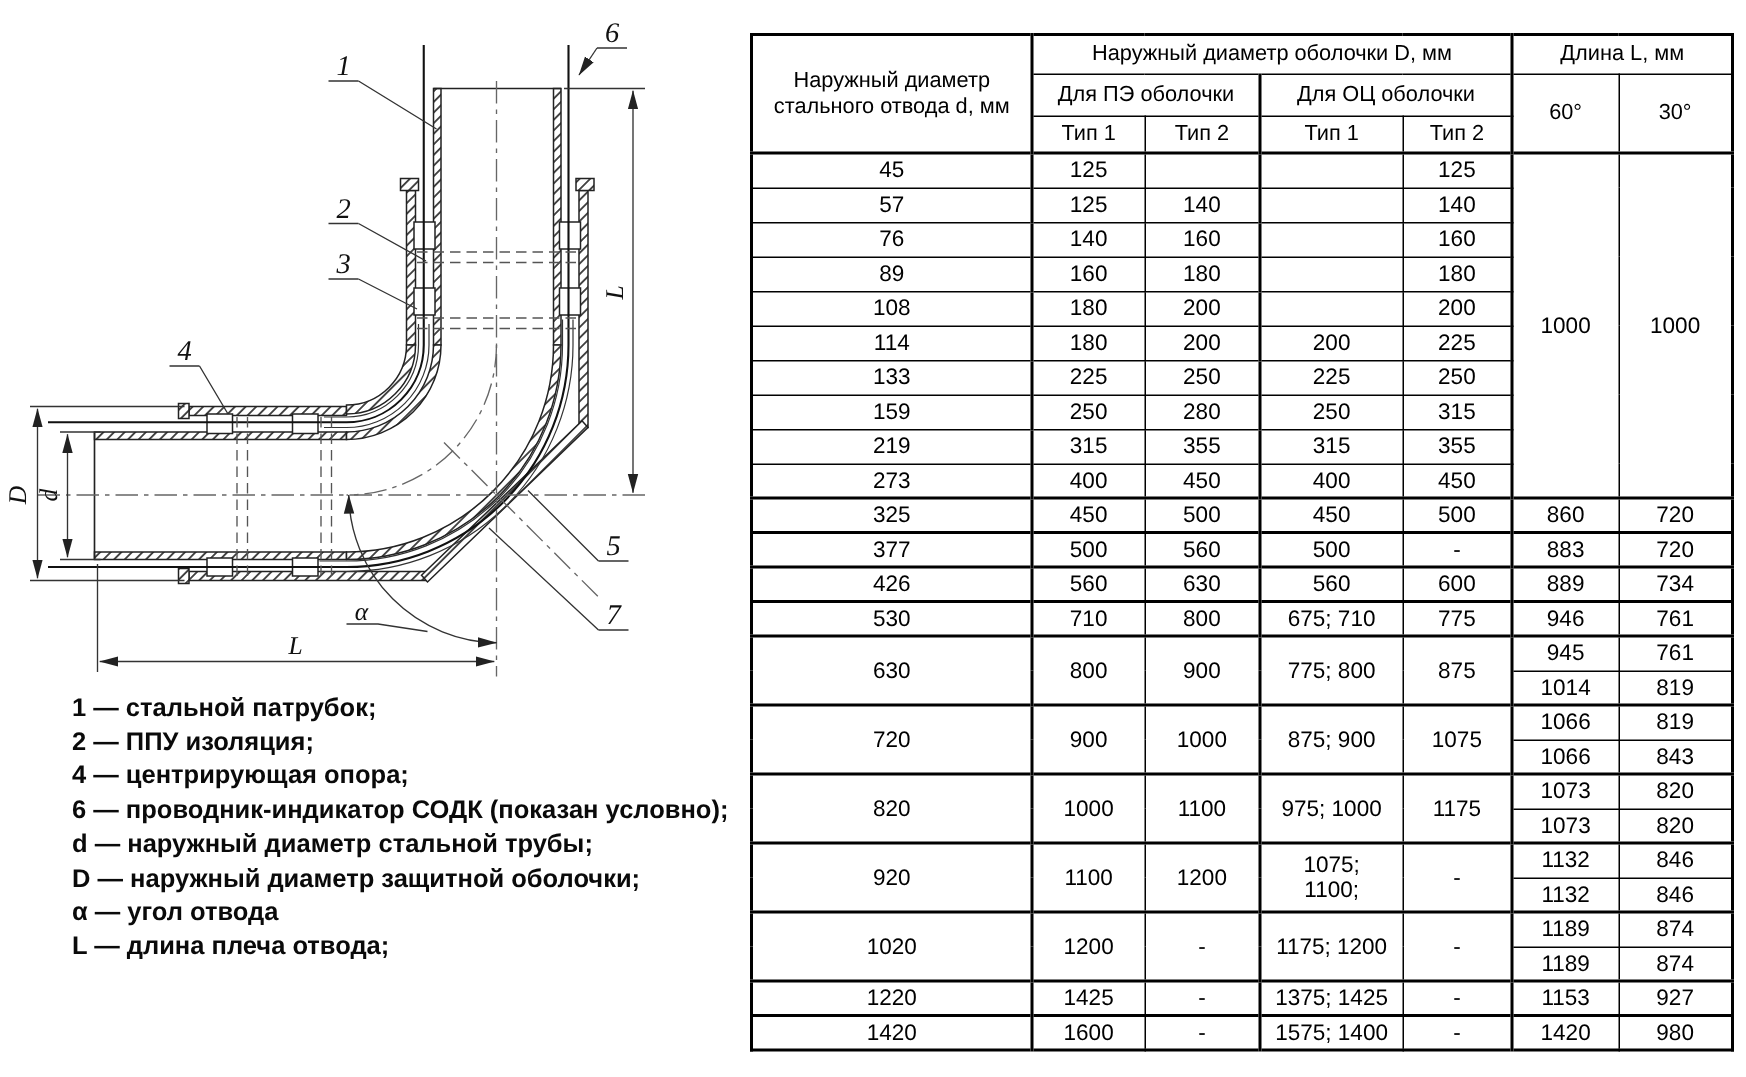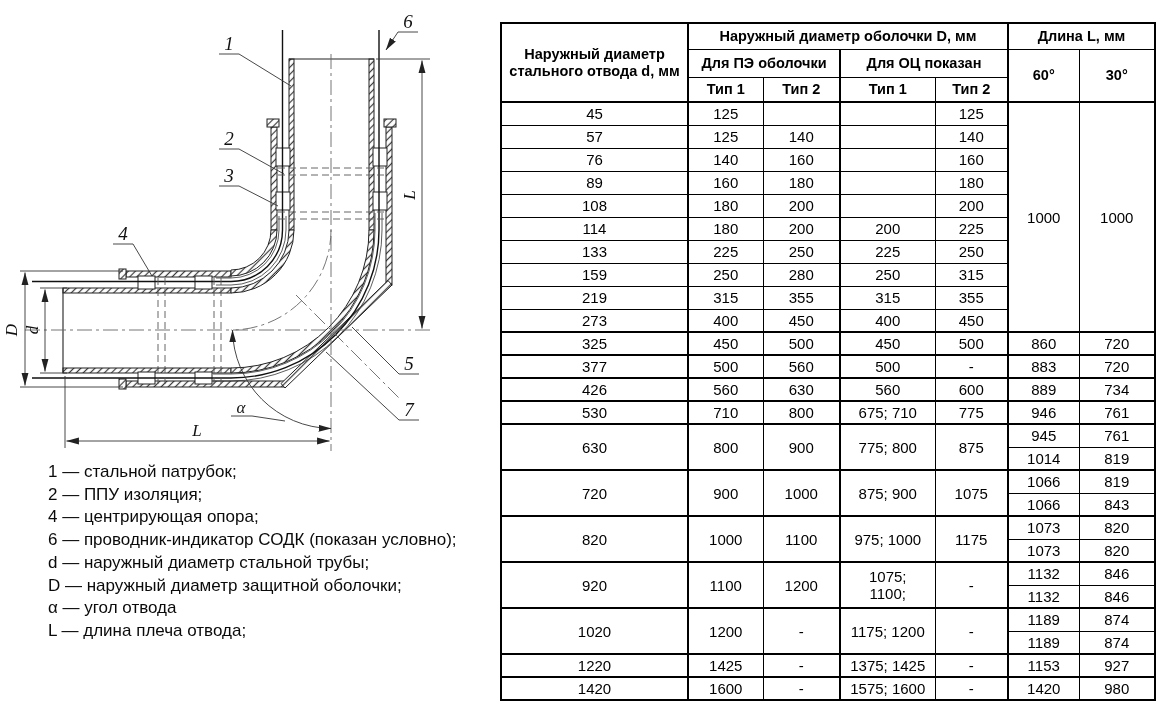--- a/index.html
+++ b/index.html
@@ -11,27 +11,27 @@
   .ln{stroke:#222;stroke-width:1.1;fill:none;}
   .thin{stroke:#333;stroke-width:0.8;fill:none;}
   .wire{stroke:#111;stroke-width:1.4;fill:none;}
   .supp{fill:#fff;stroke:#222;stroke-width:1;}
   .hid{stroke:#555;stroke-width:0.9;fill:none;stroke-dasharray:7 4;}
   .cl{stroke:#666;stroke-width:0.9;fill:none;stroke-dasharray:15 4 3 4;}
   .dim{stroke:#333;stroke-width:0.9;fill:none;}
   .lbl{font:italic 19px "Liberation Serif",serif;fill:#111;}
   .dlb{font:italic 17px "Liberation Serif",serif;fill:#111;}
   
-  .legend{position:absolute;left:48px;top:461px;font-size:17px;line-height:22.7px;color:#0a0a0a;}
+  .legend{position:absolute;left:48px;top:461px;font-size:17px;line-height:22.7px;color:#0a0a0a;font-weight:bold;}
   
   table.spec{position:absolute;left:500px;top:22px;border-collapse:collapse;table-layout:fixed;
              width:654px;border:2px solid #000;font-size:15px;}
   table.spec th,table.spec td{border:1px solid #000;text-align:center;vertical-align:middle;
              padding:0 3px;line-height:17px;white-space:pre-line;overflow:hidden;}
-  table.spec th{font-weight:bold;font-size:14.5px;}
+  table.spec th{font-weight:normal;font-size:14.5px;}
   table.spec thead tr:nth-child(1) th{height:25px;}
   table.spec thead tr:nth-child(2) th{height:27px;}
   table.spec thead tr:nth-child(3) th{height:23px;}
   table.spec tbody tr{height:23px;}
   .c1,.c3,.c5{border-left:2px solid #000 !important;}
   table.spec tbody tr:first-child td{border-top:2px solid #000;margin-left:12px;}
   table.spec tbody tr.tk td{border-top:2px solid #000;}
 </style>
 </head>
 <body>
@@ -160,21 +160,21 @@
         <col style="width:76px">
     </colgroup>
     <thead>
       <tr>
         <th rowspan="3">Наружный диаметр стального отвода d, мм</th>
         <th colspan="4" class="c1">Наружный диаметр оболочки D, мм</th>
         <th colspan="2" class="c5">Длина L, мм</th>
       </tr>
       <tr>
         <th colspan="2" class="c1">Для ПЭ оболочки</th>
-        <th colspan="2" class="c3">Для ОЦ показан</th>
+        <th colspan="2" class="c3">Для ОЦ оболочки</th>
         <th rowspan="2" class="c5">60°</th>
         <th rowspan="2">30°</th>
       </tr>
       <tr>
         <th class="c1">Тип 1</th>
         <th>Тип 2</th>
         <th class="c3">Тип 1</th>
         <th>Тип 2</th>
       </tr>
     </thead>
@@ -359,21 +359,21 @@
           <td class="c2">-</td>
           <td class="c3">1375; 1425</td>
           <td class="c4">-</td>
           <td class="c5">1153</td>
           <td class="c6">927</td>
         </tr>
         <tr class="tk">
           <td class="c0">1420</td>
           <td class="c1">1600</td>
           <td class="c2">-</td>
-          <td class="c3">1575; 1600</td>
+          <td class="c3">1575; 1400</td>
           <td class="c4">-</td>
           <td class="c5">1420</td>
           <td class="c6">980</td>
         </tr>
       </tbody>
   </table>
 
 </div>
 
 </body></html>

